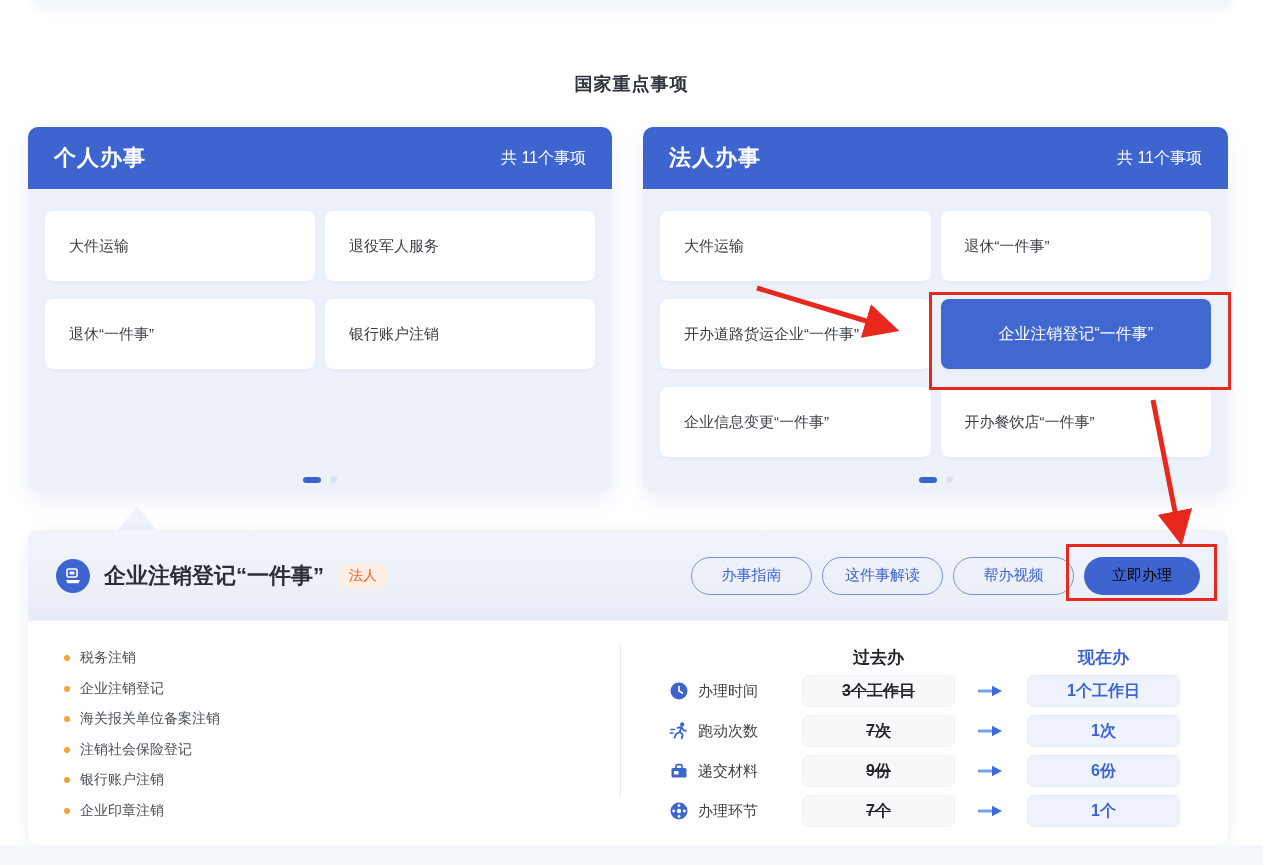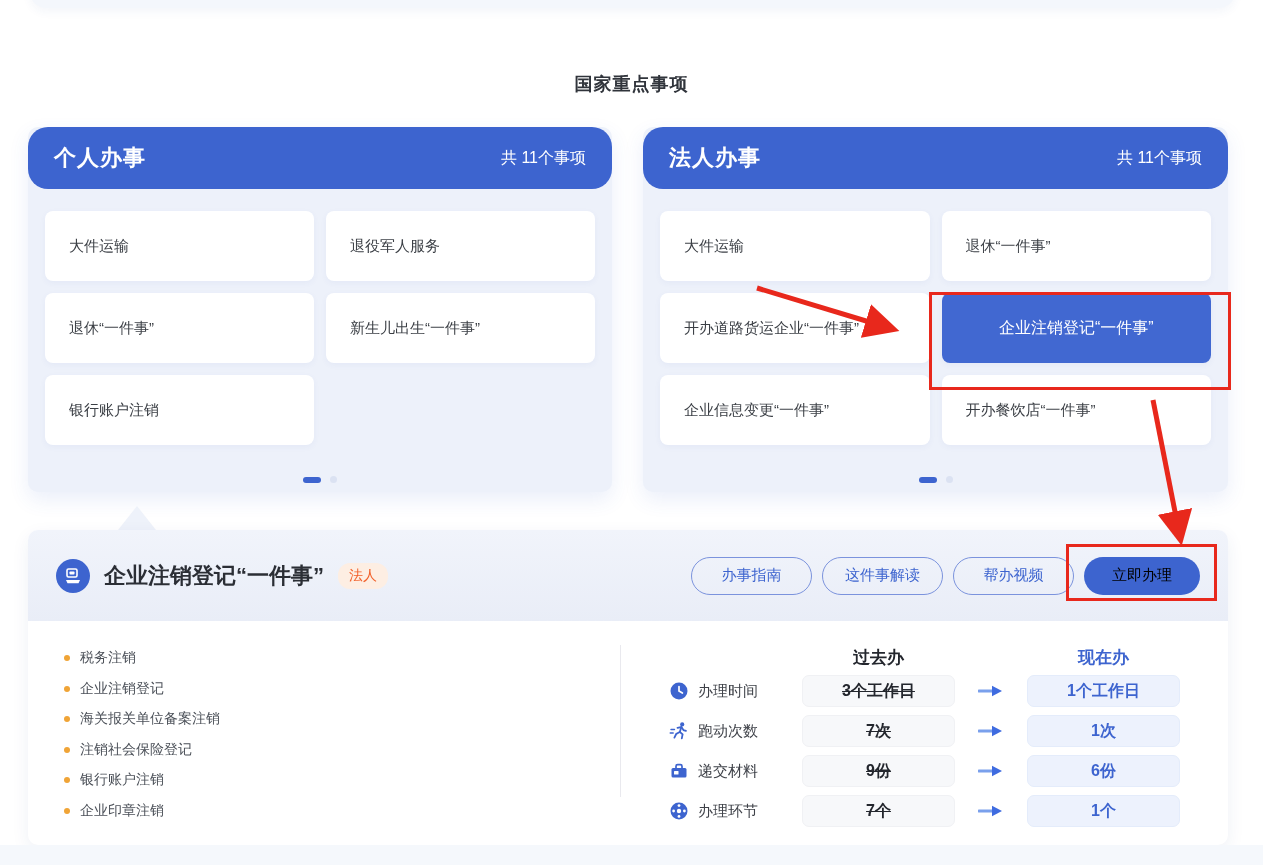--- a/index.html
+++ b/index.html
@@ -13,25 +13,25 @@
 
   .section-title { position:absolute; left:0; top:72px; width:100%; text-align:center;
     font-size:18px; font-weight:700; color:#30343b; letter-spacing:1px; }
 
   
   .panel { position:absolute; top:127px; height:365px; border-radius:10px; overflow:hidden;
     background:#edf1fa; box-shadow:0 8px 20px rgba(59,99,207,0.10); }
   .panel.left { left:28px; width:584px; }
   .panel.right { left:643px; width:585px; }
   .panel-header { height:62px; background:#3d64cf; display:flex; align-items:center;
-    justify-content:space-between; padding:0 26px;border-radius:20px; }
+    justify-content:space-between; padding:0 26px; }
   .panel-title { color:#ffffff; font-size:22px; font-weight:700; letter-spacing:1px; }
   .panel-count { color:#ffffff; font-size:16px; }
   .panel-body { padding:22px 17px 0; display:grid; grid-template-columns:1fr 1fr;
-    grid-auto-rows:70px; column-gap:10px; row-gap:18px;gap:12px; }
+    grid-auto-rows:70px; column-gap:10px; row-gap:18px; }
   .item-card { background:#ffffff; border-radius:8px; display:flex; align-items:center;
     padding:0 24px; font-size:15px; color:#3b3f45; cursor:pointer;
     box-shadow:0 2px 6px rgba(60,80,170,0.05); }
   .item-card.active { background:#4168d1; color:#ffffff; justify-content:center;
     padding:0; font-size:16px; }
   .pager { position:absolute; bottom:9px; left:0; width:100%; display:flex;
     justify-content:center; align-items:center; gap:9px; }
   .pager .bar { width:18px; height:6px; border-radius:3px; background:#3d64cf; cursor:pointer; }
   .pager .dot { width:7px; height:7px; border-radius:50%; background:#dbe2f2; cursor:pointer; }
 
@@ -96,21 +96,20 @@
 
   <div class="panel left">
     <div class="panel-header">
       <span class="panel-title">个人办事</span>
       <span class="panel-count">共 11个事项</span>
     </div>
     <div class="panel-body">
       <div class="item-card">大件运输</div>
       <div class="item-card">退役军人服务</div>
       <div class="item-card">退休“一件事”</div>
-      <div class="item-card">新生儿出生“一件事”</div>
       <div class="item-card">银行账户注销</div>
     </div>
     <div class="pager">
       <span class="bar"></span>
       <span class="dot"></span>
     </div>
   </div>
 
   <div class="panel right">
     <div class="panel-header">

